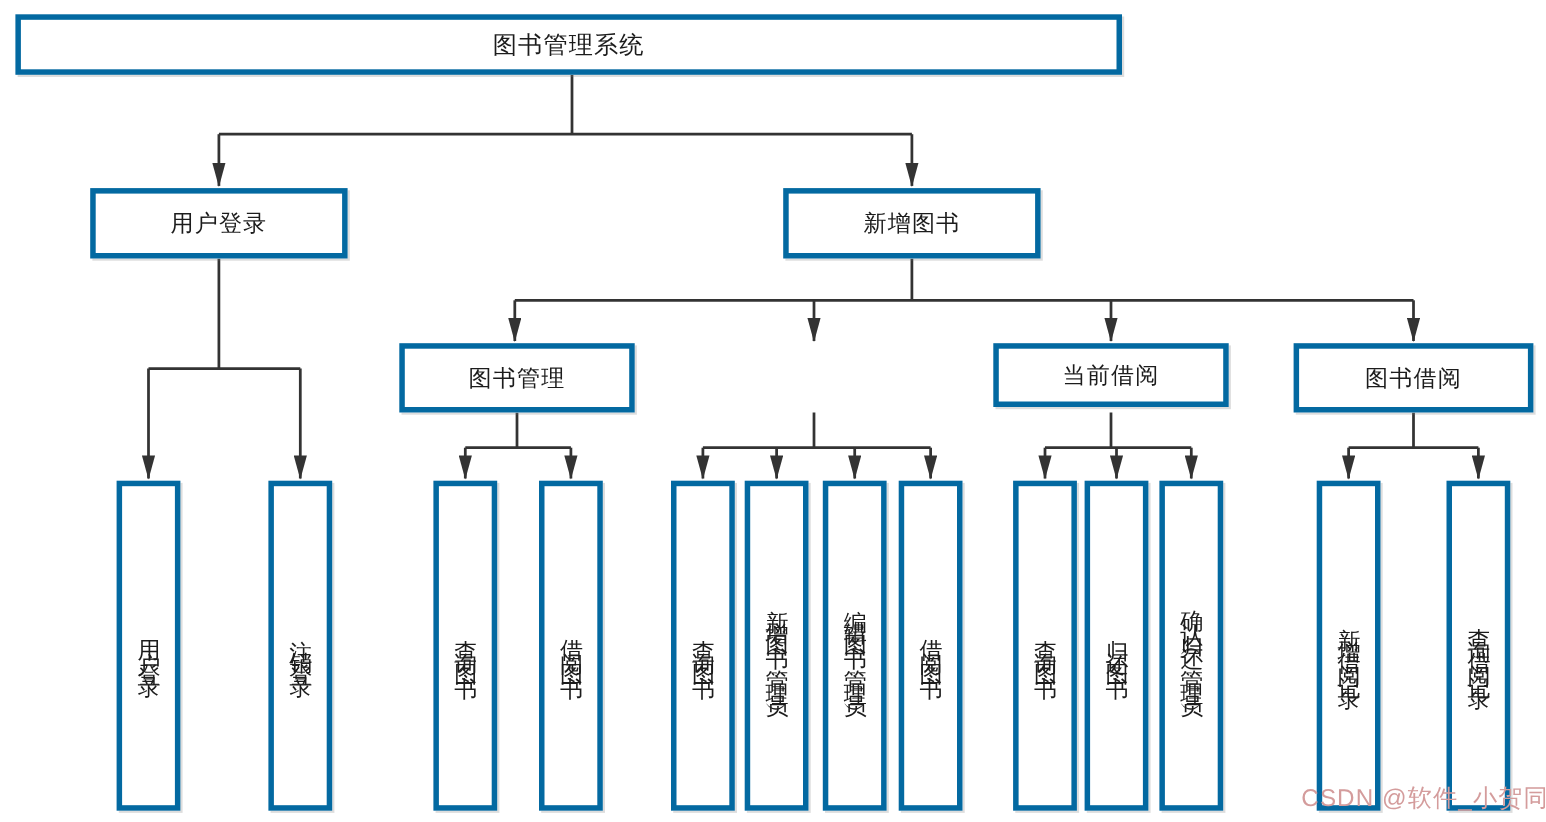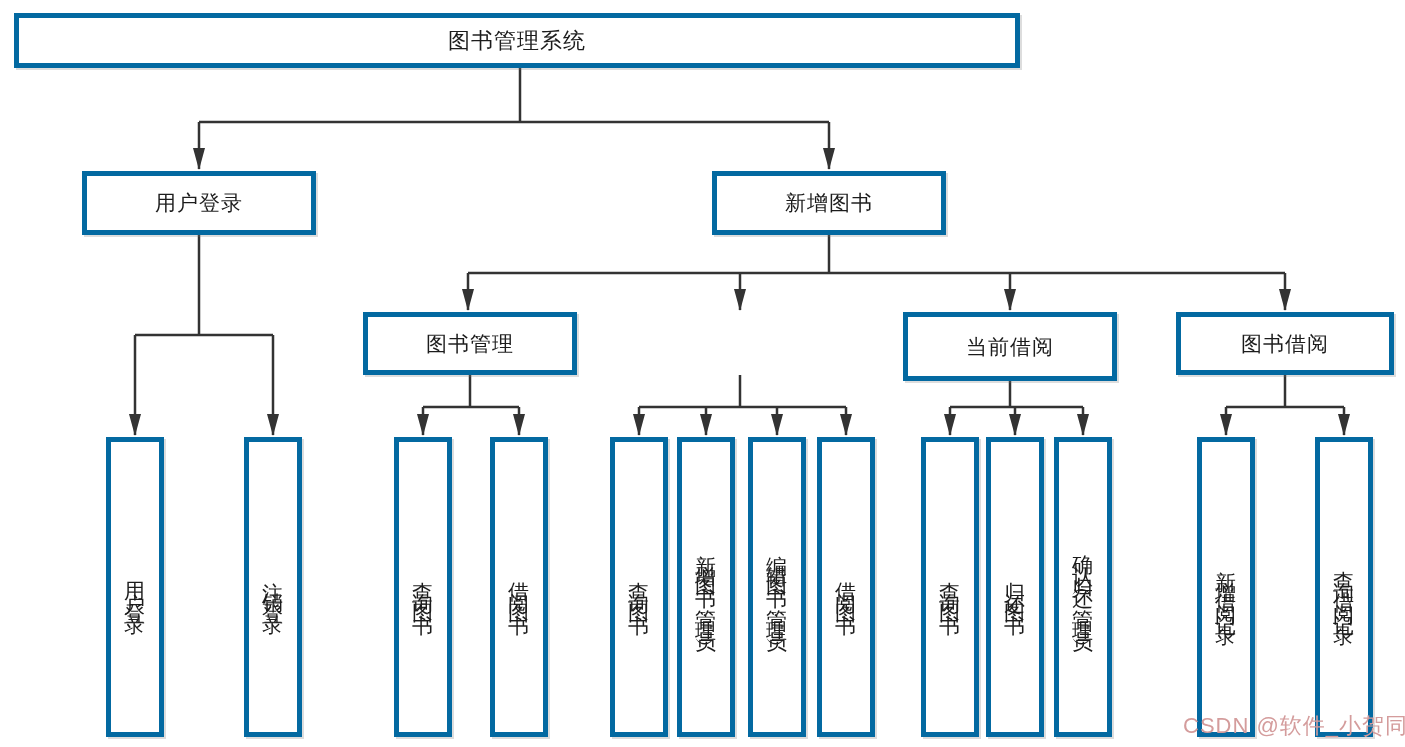--- a/index.html
+++ b/index.html
@@ -86,21 +86,21 @@
   <div class="box h" style="left:82px;top:171px;width:234px;height:64px;">
     <span class="lbl">用户登录</span>
   </div>
   <div class="box h" style="left:712px;top:171px;width:234px;height:64px;">
     <span class="lbl">新增图书</span>
   </div>
 
   <div class="box h" style="left:363px;top:312px;width:214px;height:63px;">
     <span class="lbl">图书管理</span>
   </div>
-  <div class="box h" style="left:903px;top:312px;width:214px;height:69px;">
+  <div class="box h" style="left:903px;top:312px;width:214px;height:58px;">
     <span class="lbl">当前借阅</span>
   </div>
   <div class="box h" style="left:1176px;top:312px;width:218px;height:63px;">
     <span class="lbl">图书借阅</span>
   </div>
 
   <div class="box v" style="left:106px;top:437px;width:58px;height:300px;">
     <span class="lbl">用户登录</span>
   </div>
   <div class="box v" style="left:244px;top:437px;width:58px;height:300px;">

